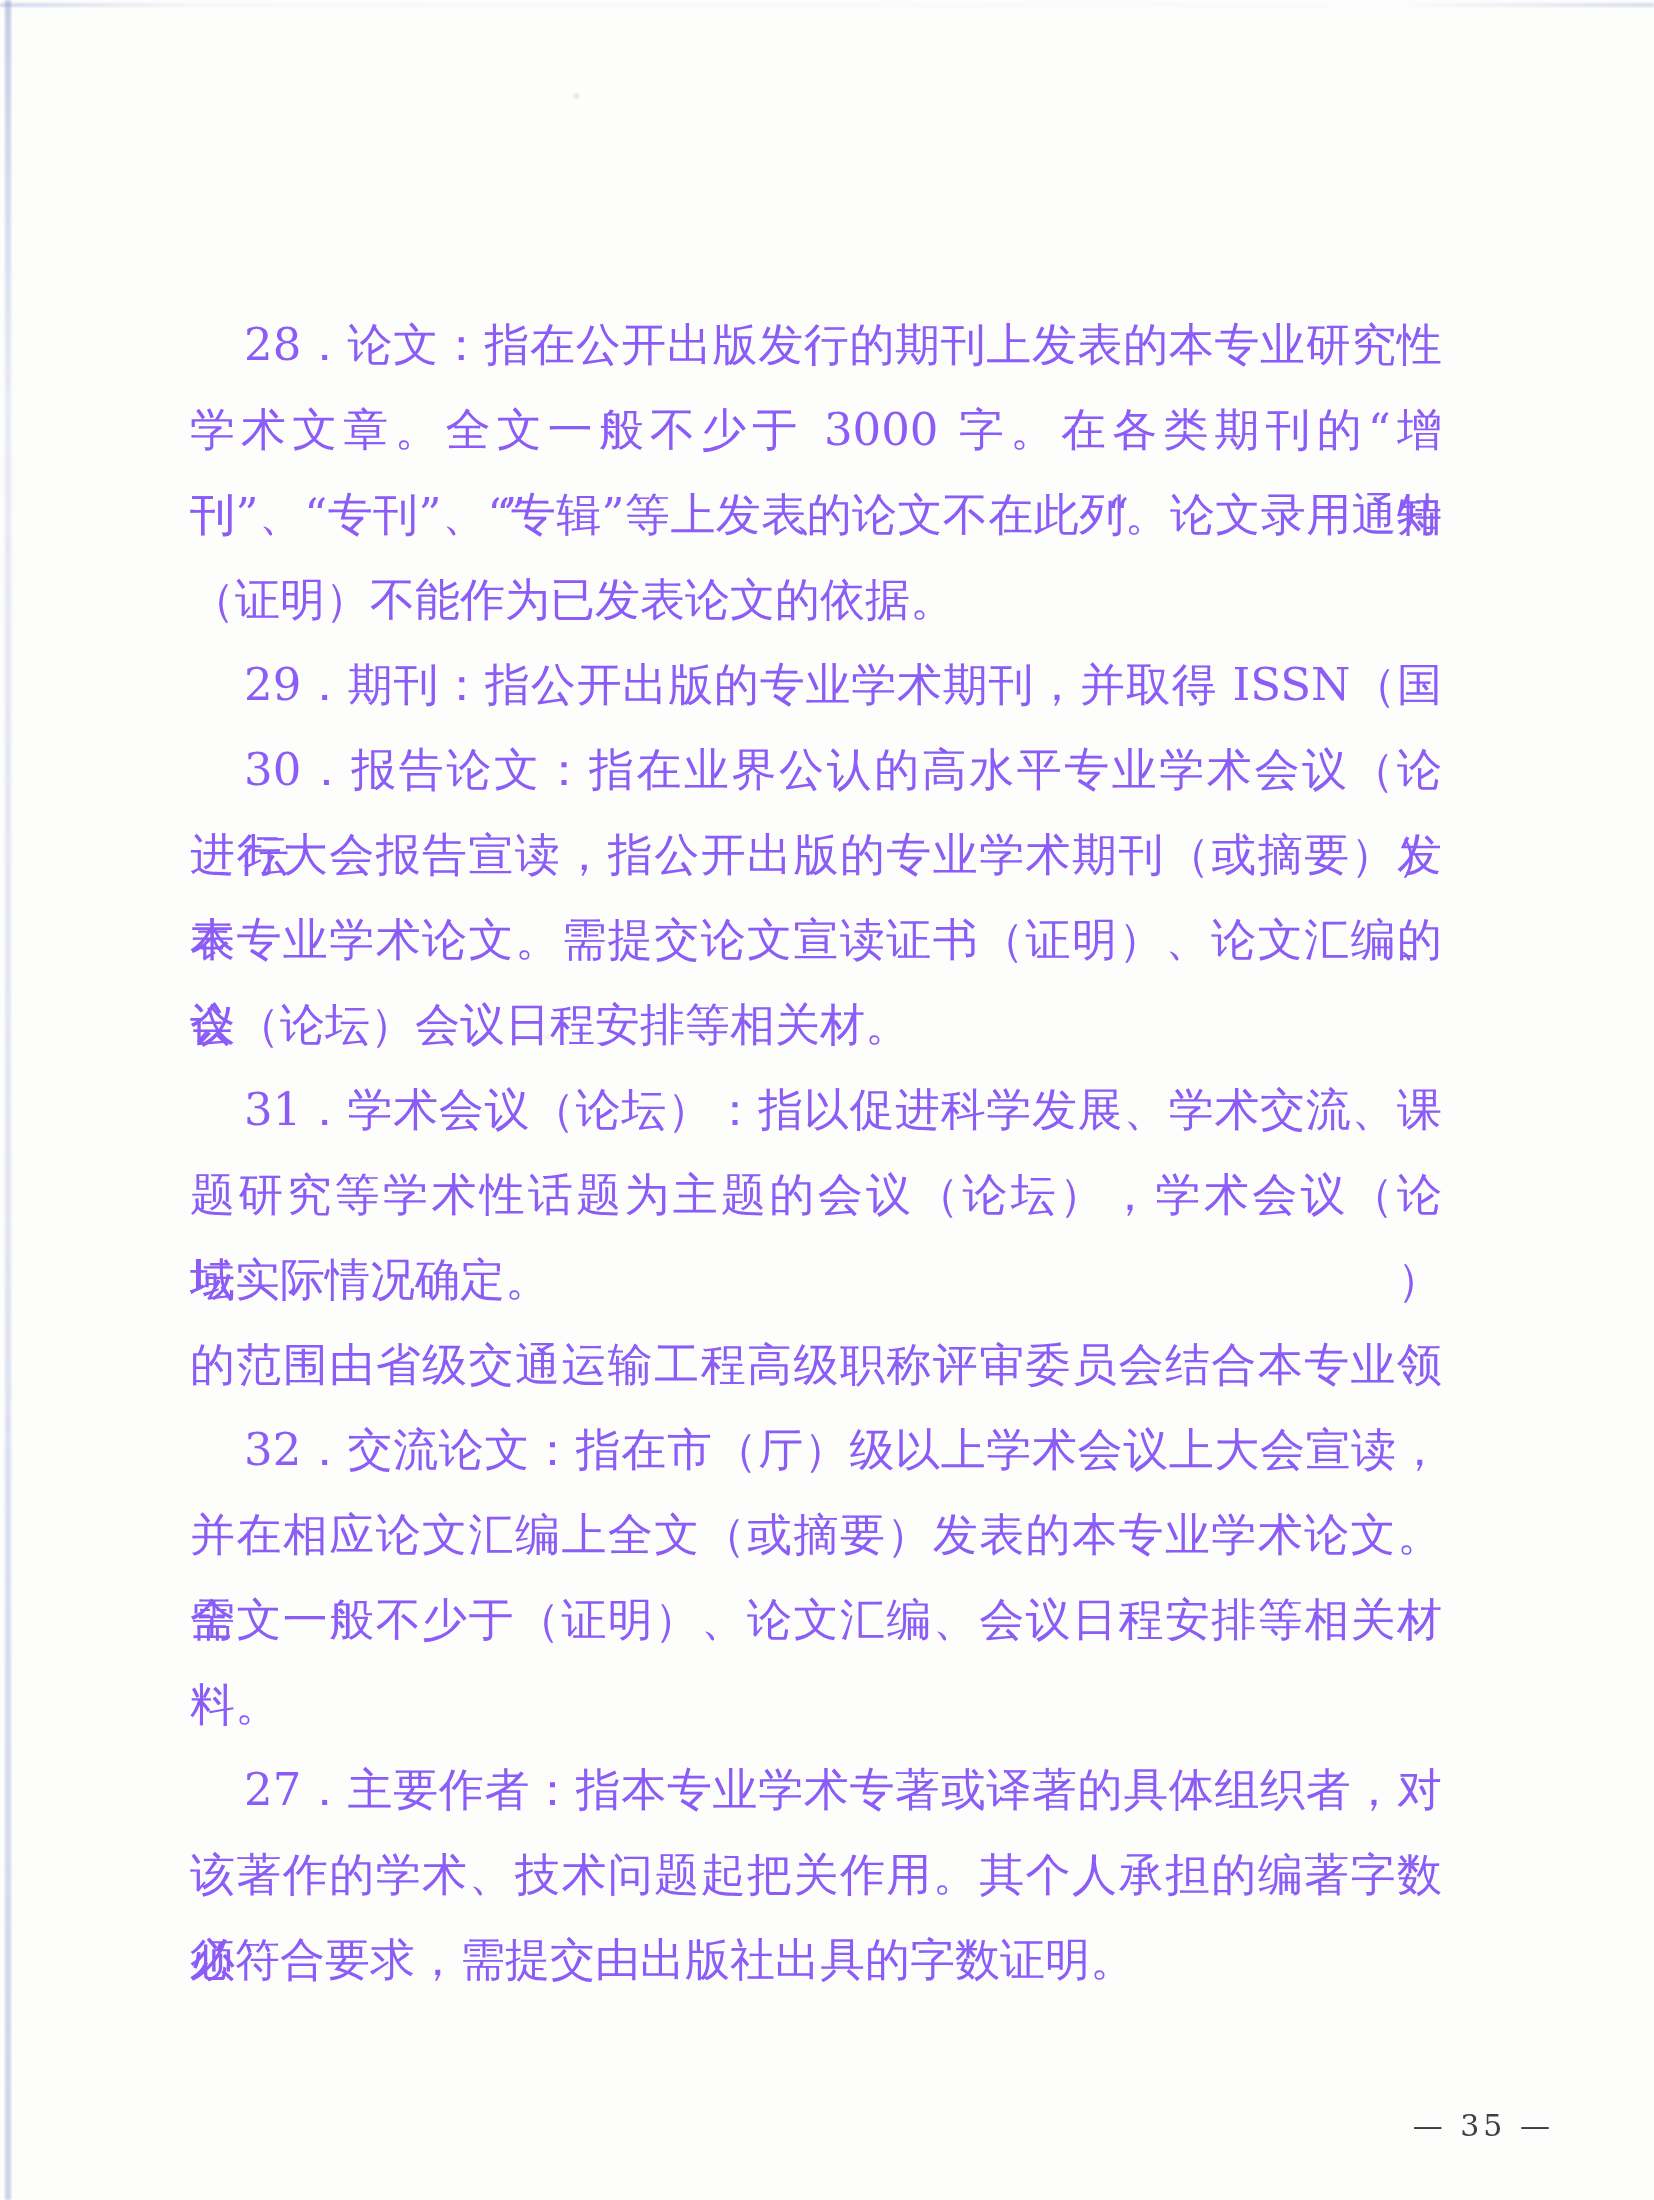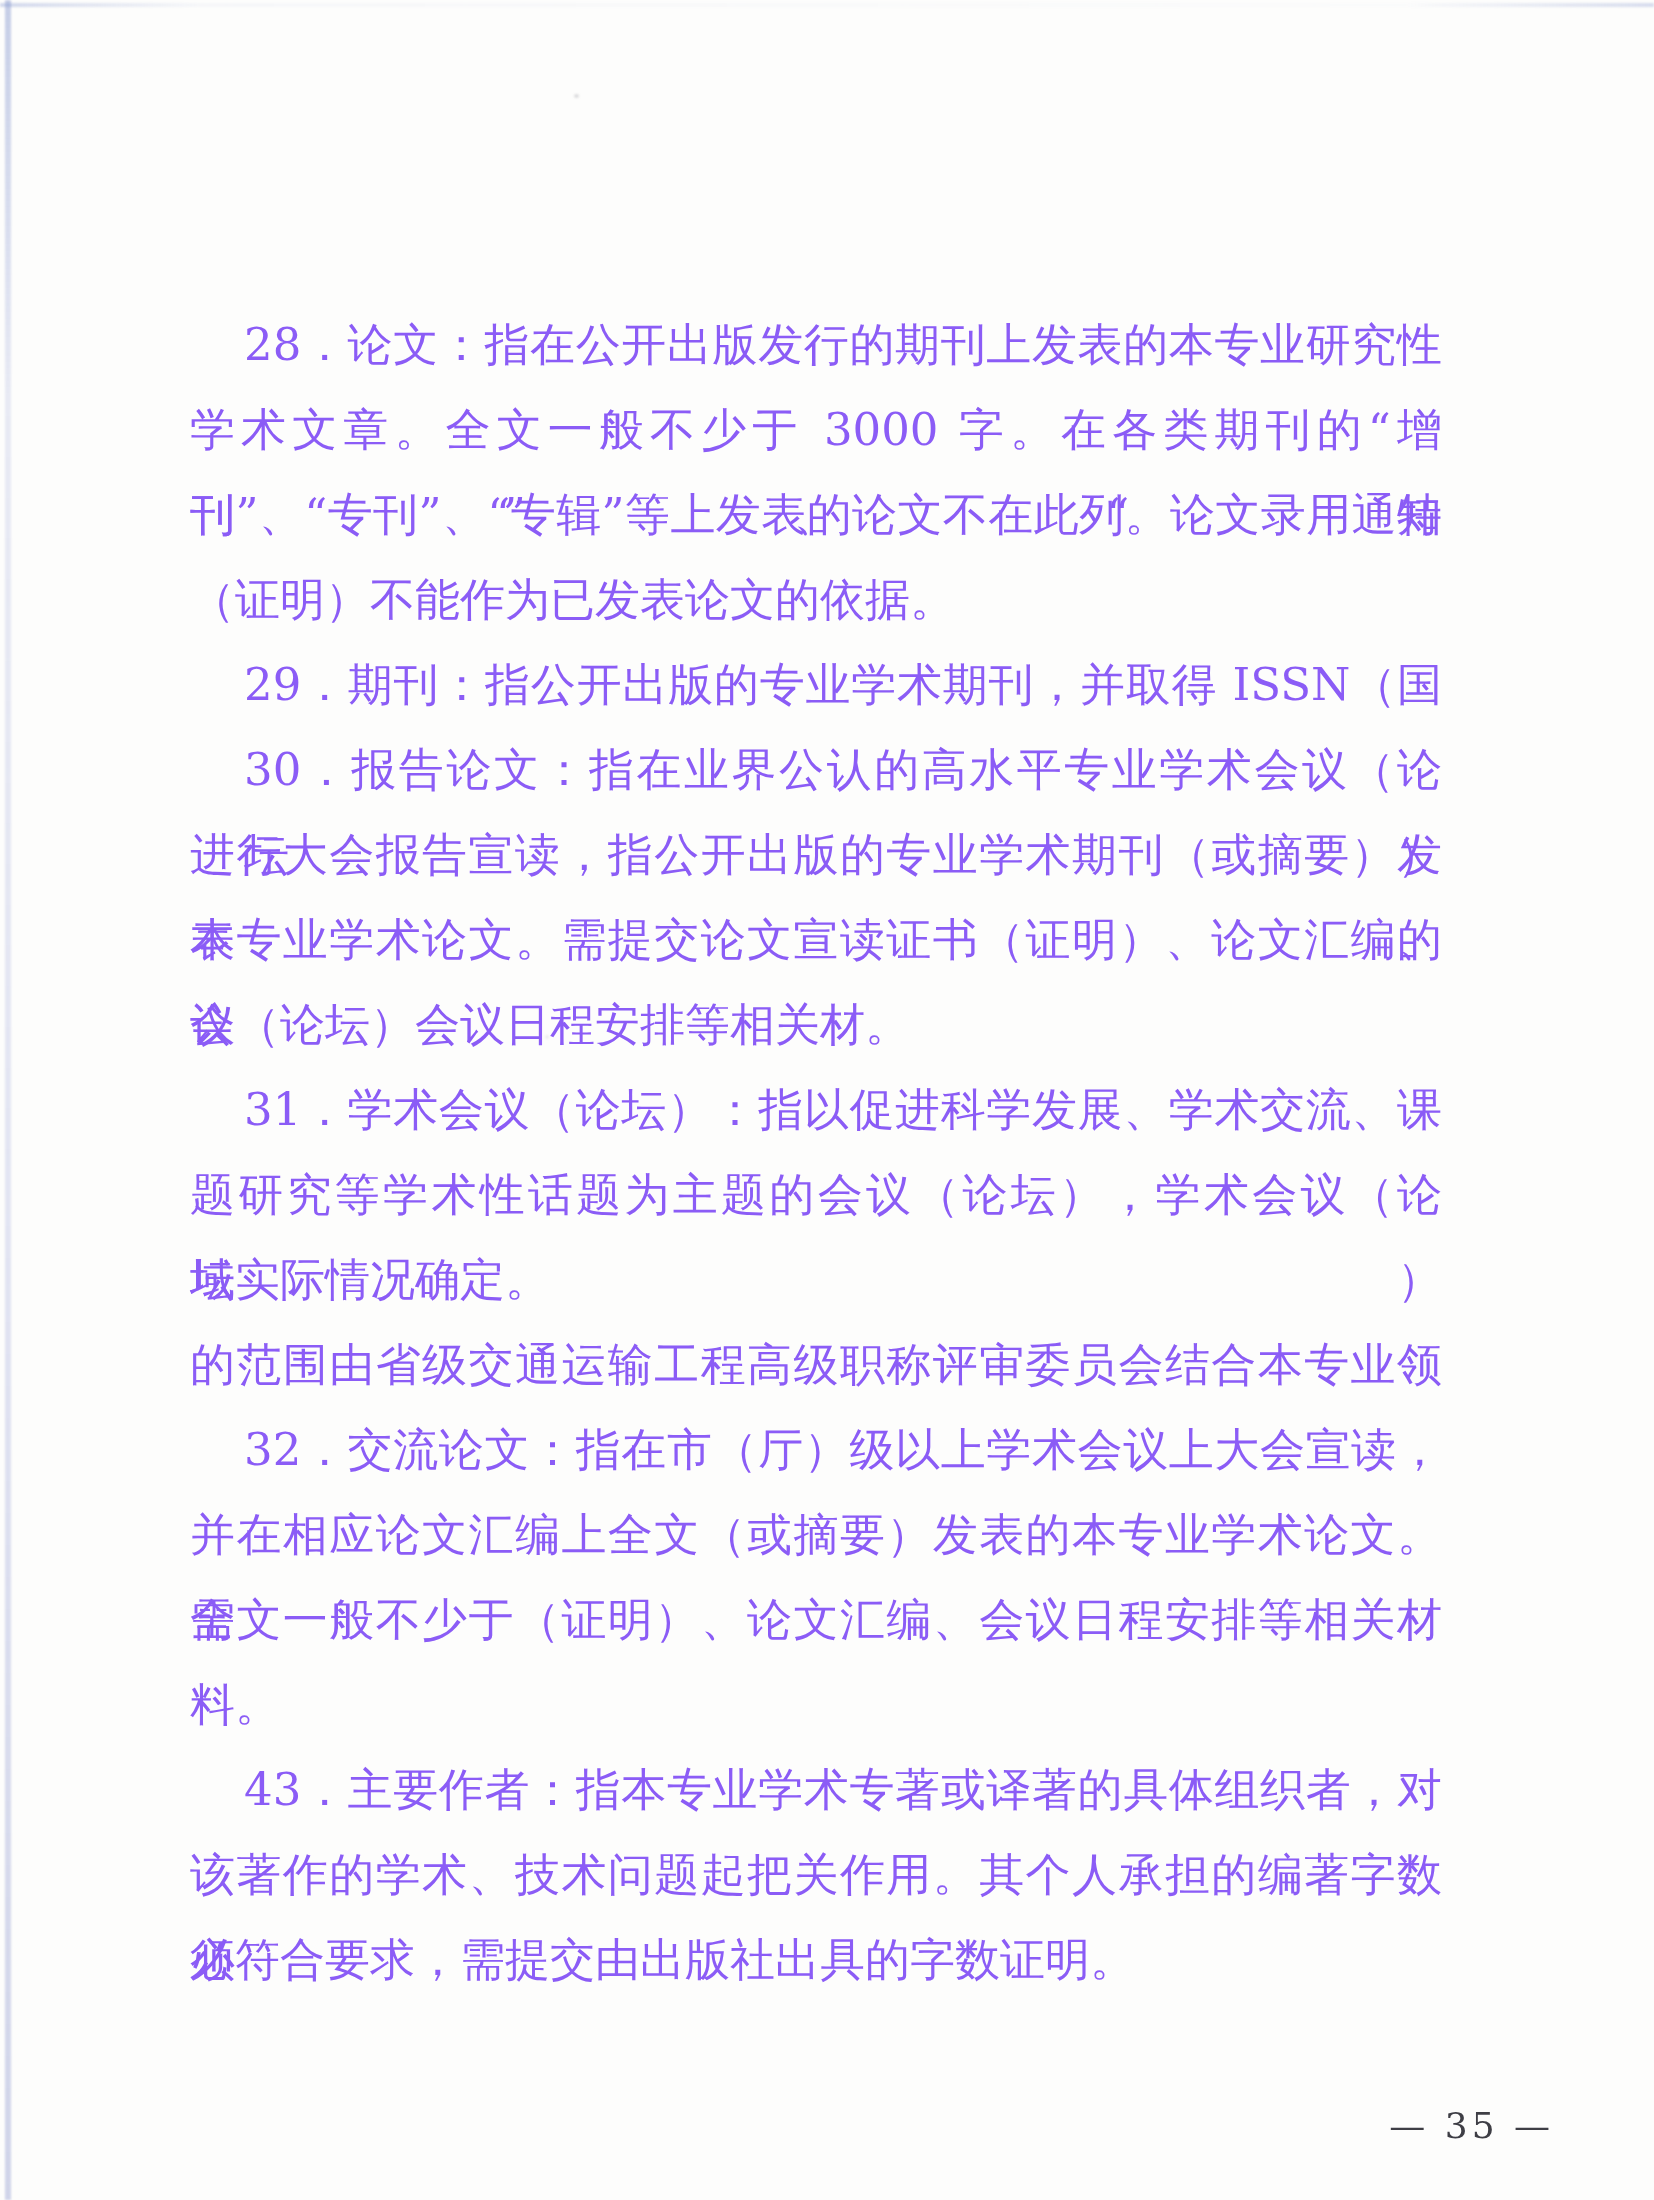--- a/index.html
+++ b/index.html
@@ -60,21 +60,21 @@
     white-space: normal;
   }
   .line.first { padding-left: 54px; box-sizing: border-box; }
   .line.last  { text-align-last: left; }
 
   .page-number {
     position: absolute;
     top: 2096px;
     right: 100px;
     color: #3e3e45;
-    font-size: 36px;
+    font-size: 30px;
     letter-spacing: 4px;
     line-height: 60px;
   }
 </style>
 </head>
 <body>
 
 <div class="scan-left-edge"></div>
 <div class="scan-top-edge"></div>
 <div class="speck speck-1"></div>
@@ -102,19 +102,19 @@
       <div class="line last">域实际情况确定。</div>
       <div class="line">的范围由省级交通运输工程高级职称评审委员会结合本专业领</div>
     </div>
     <div class="paragraph">
       <div class="line first">32．交流论文：指在市（厅）级以上学术会议上大会宣读，</div>
       <div class="line">并在相应论文汇编上全文（或摘要）发表的本专业学术论文。需</div>
       <div class="line">全文一般不少于（证明）、论文汇编、会议日程安排等相关材</div>
       <div class="line last">料。</div>
     </div>
     <div class="paragraph">
-      <div class="line first">43．主要作者：指本专业学术专著或译著的具体组织者，对</div>
+      <div class="line first">27．主要作者：指本专业学术专著或译著的具体组织者，对</div>
       <div class="line">该著作的学术、技术问题起把关作用。其个人承担的编著字数必</div>
       <div class="line last">须符合要求，需提交由出版社出具的字数证明。</div>
     </div>
   </div>
 
 <div class="page-number">— 35 —</div>
 
 </body></html>

